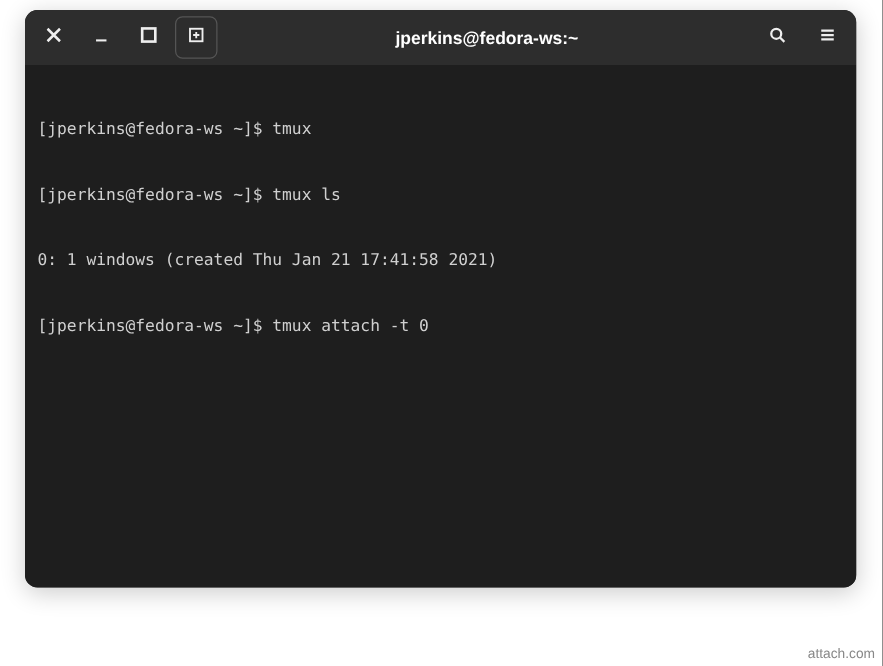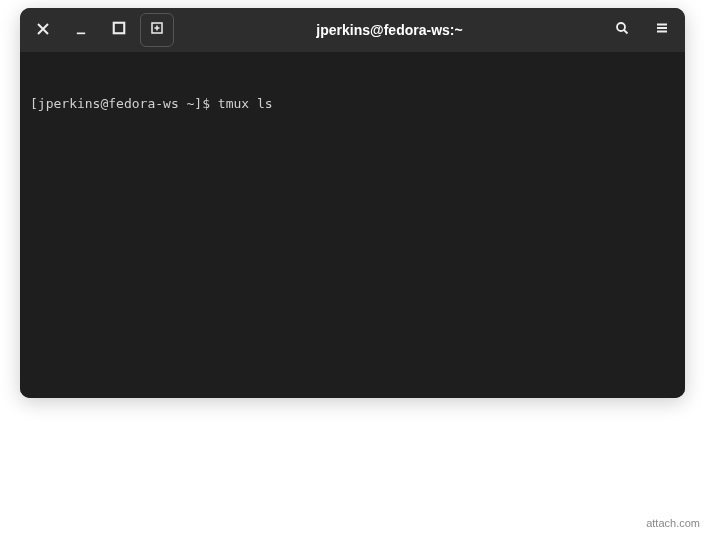--- a/index.html
+++ b/index.html
@@ -12,21 +12,21 @@
     height: 533px;
     background: #ffffff;
     font-family: sans-serif;
     position: relative;
   }
   .window {
     position: absolute;
     top: 8px;
     left: 20px;
     width: 665px;
-    height: 390px;
+    height: 462px;
     background: #1e1e1e;
     border-radius: 10px;
     box-shadow: 0 4px 20px rgba(0,0,0,0.2);
     overflow: hidden;
     display: flex;
     flex-direction: column;
   }
   .titlebar {
     height: 44px;
     background: #2d2d2d;
@@ -146,17 +146,20 @@
         <span>
           <svg viewBox="0 0 14 14">
               <path d="M2 3.5 H12 M2 7 H12 M2 10.5 H12" stroke="#eee" stroke-width="1.8"></path>
             </svg>
         </span>
       </div>
     </div>
   </div>
 
   <div class="terminal">
+    <span class="line"><span class="prompt">[jperkins@fedora-ws ~]$ </span><span>tmux</span></span>
     <span class="line"><span class="prompt">[jperkins@fedora-ws ~]$ </span><span>tmux ls</span></span>
+    <span class="line">0: 1 windows (created Thu Jan 21 17:41:58 2021)</span>
+    <span class="line"><span class="prompt">[jperkins@fedora-ws ~]$ </span><span>tmux attach -t 0</span></span>
   </div>
 </div>
 
 <div class="watermark">attach.com</div>
 
 </body></html>

